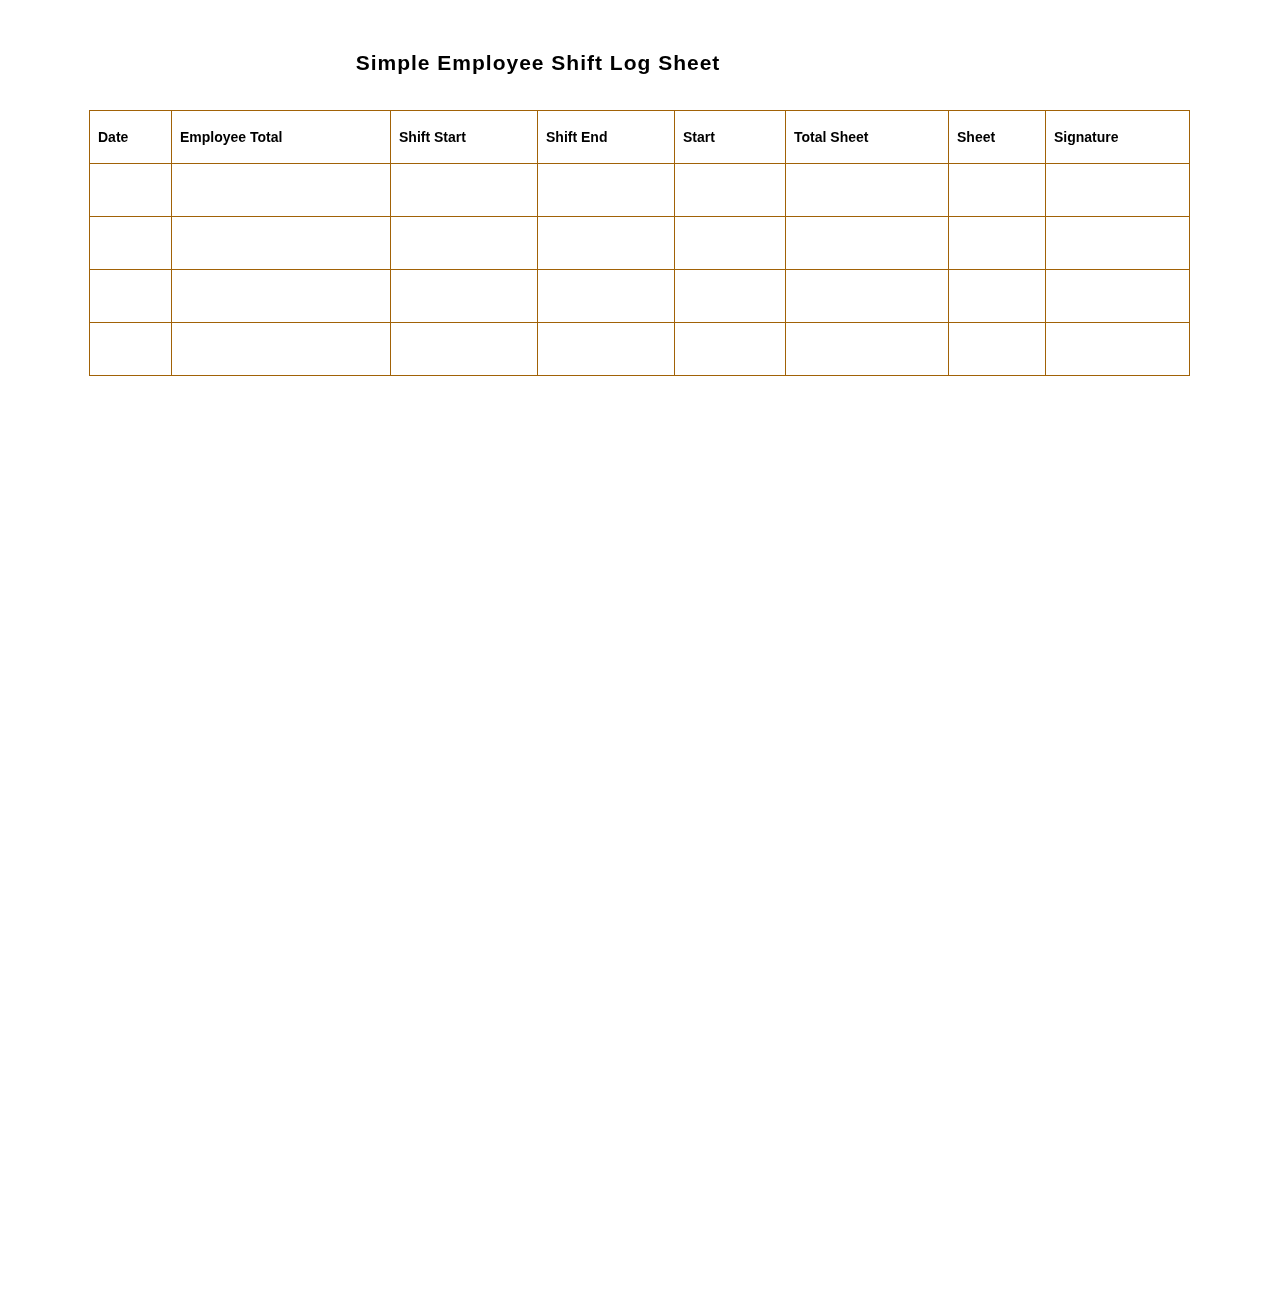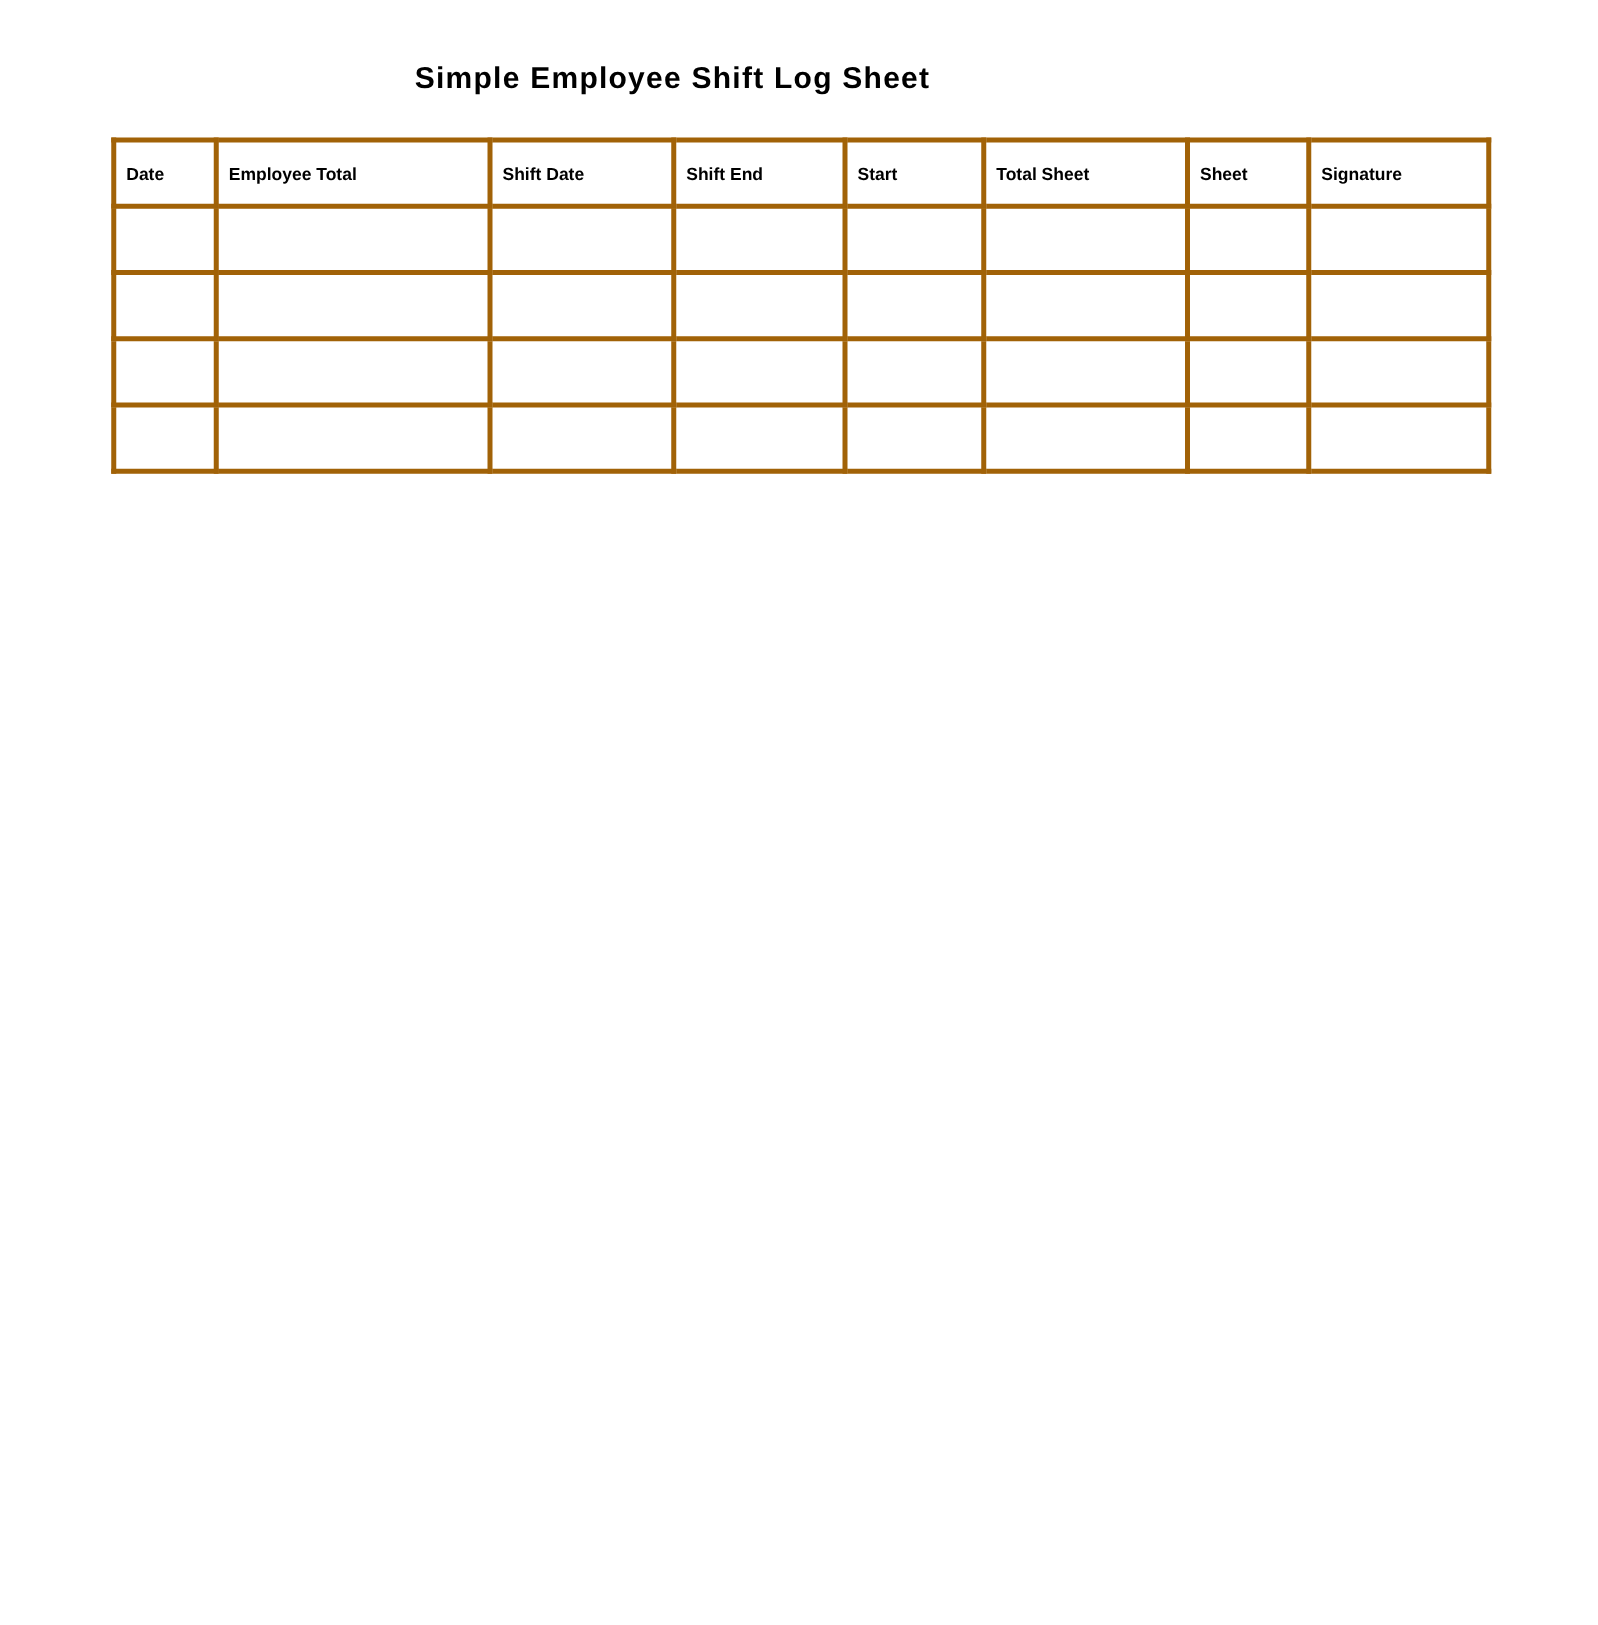--- a/index.html
+++ b/index.html
@@ -16,35 +16,35 @@
       width: 1278px;
       height: 1300px;
     }
     h1 {
       position: absolute;
       top: 48px;
       left: 0;
       width: 1076px;
       margin: 0;
       text-align: center;
-      font-size: 24px;
+      font-size: 21px;
       font-weight: bold;
       letter-spacing: 1px;
       line-height: 30px;
     }
     table {
       position: absolute;
       top: 110px;
       left: 89px;
       width: 1100px;
       border-collapse: collapse;
       table-layout: fixed;
     }
     th, td {
-      border: 4px solid #a16207;
+      border: 1px solid #a16207;
       height: 53px;
       padding: 0 8px;
       text-align: left;
       font-size: 14px;
       box-sizing: border-box;
     }
     th {
       font-weight: bold;
     }
   </style>
@@ -62,21 +62,21 @@
       <col style="width:137px">
       <col style="width:111px">
       <col style="width:163px">
       <col style="width:97px">
       <col style="width:144px">
     </colgroup>
     <thead>
       <tr>
         <th>Date</th>
         <th>Employee Total</th>
-        <th>Shift Date</th>
+        <th>Shift Start</th>
         <th>Shift End</th>
         <th>Start</th>
         <th>Total Sheet</th>
         <th>Sheet</th>
         <th>Signature</th>
       </tr>
     </thead>
     <tbody>
       <tr>
         <td></td>

